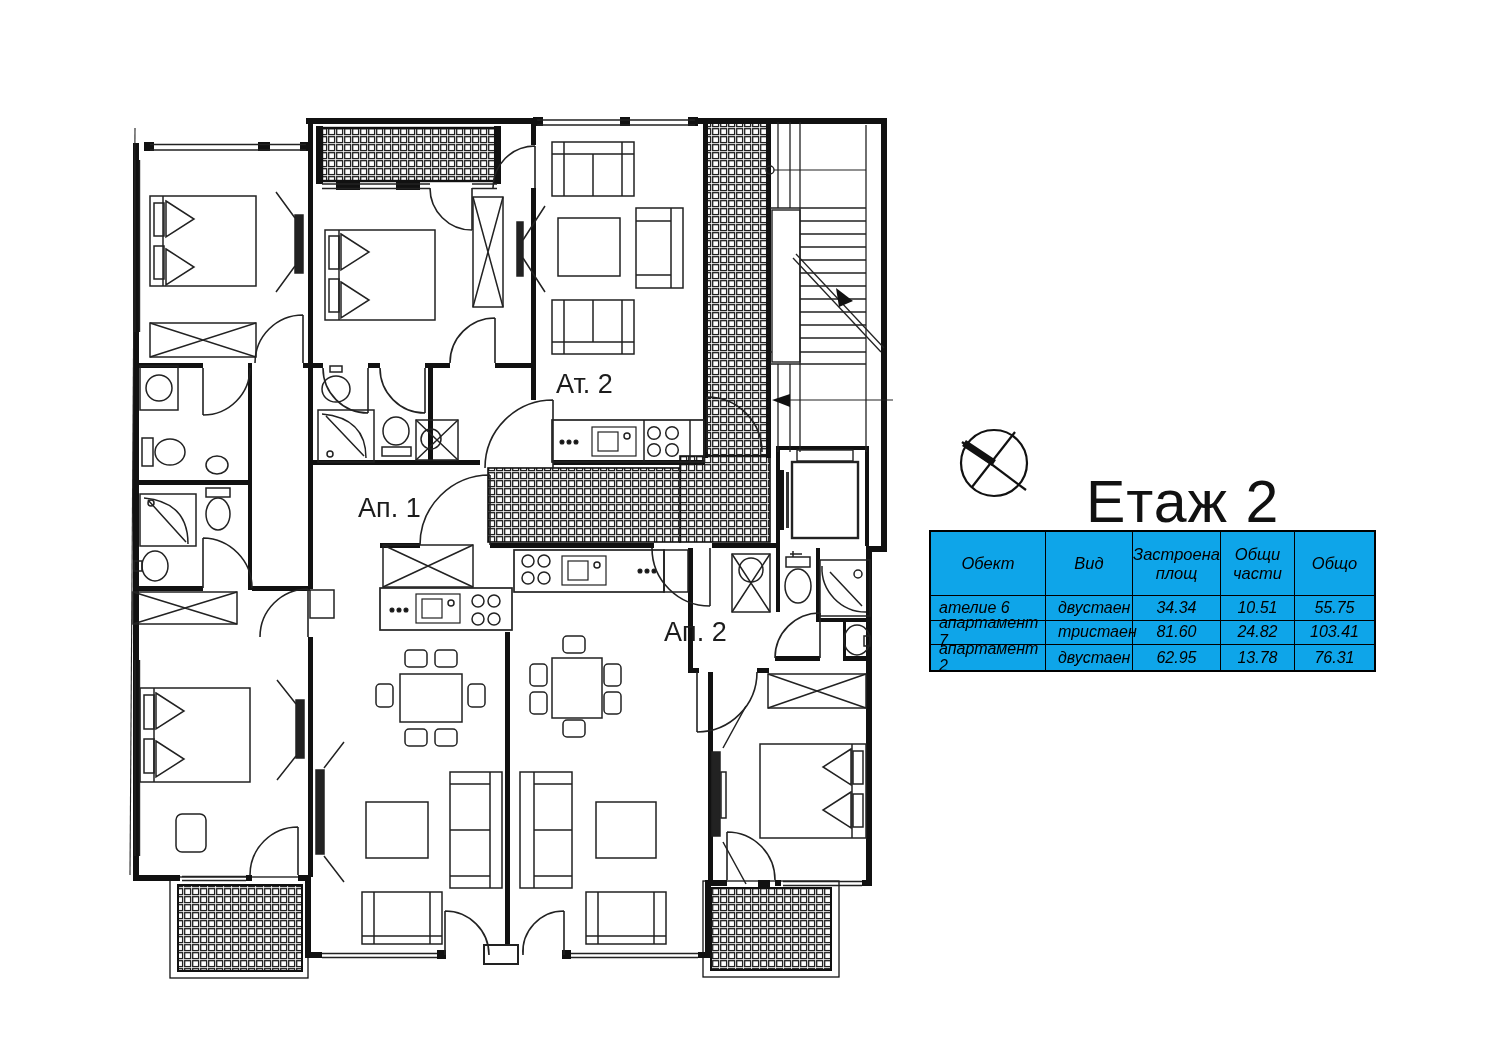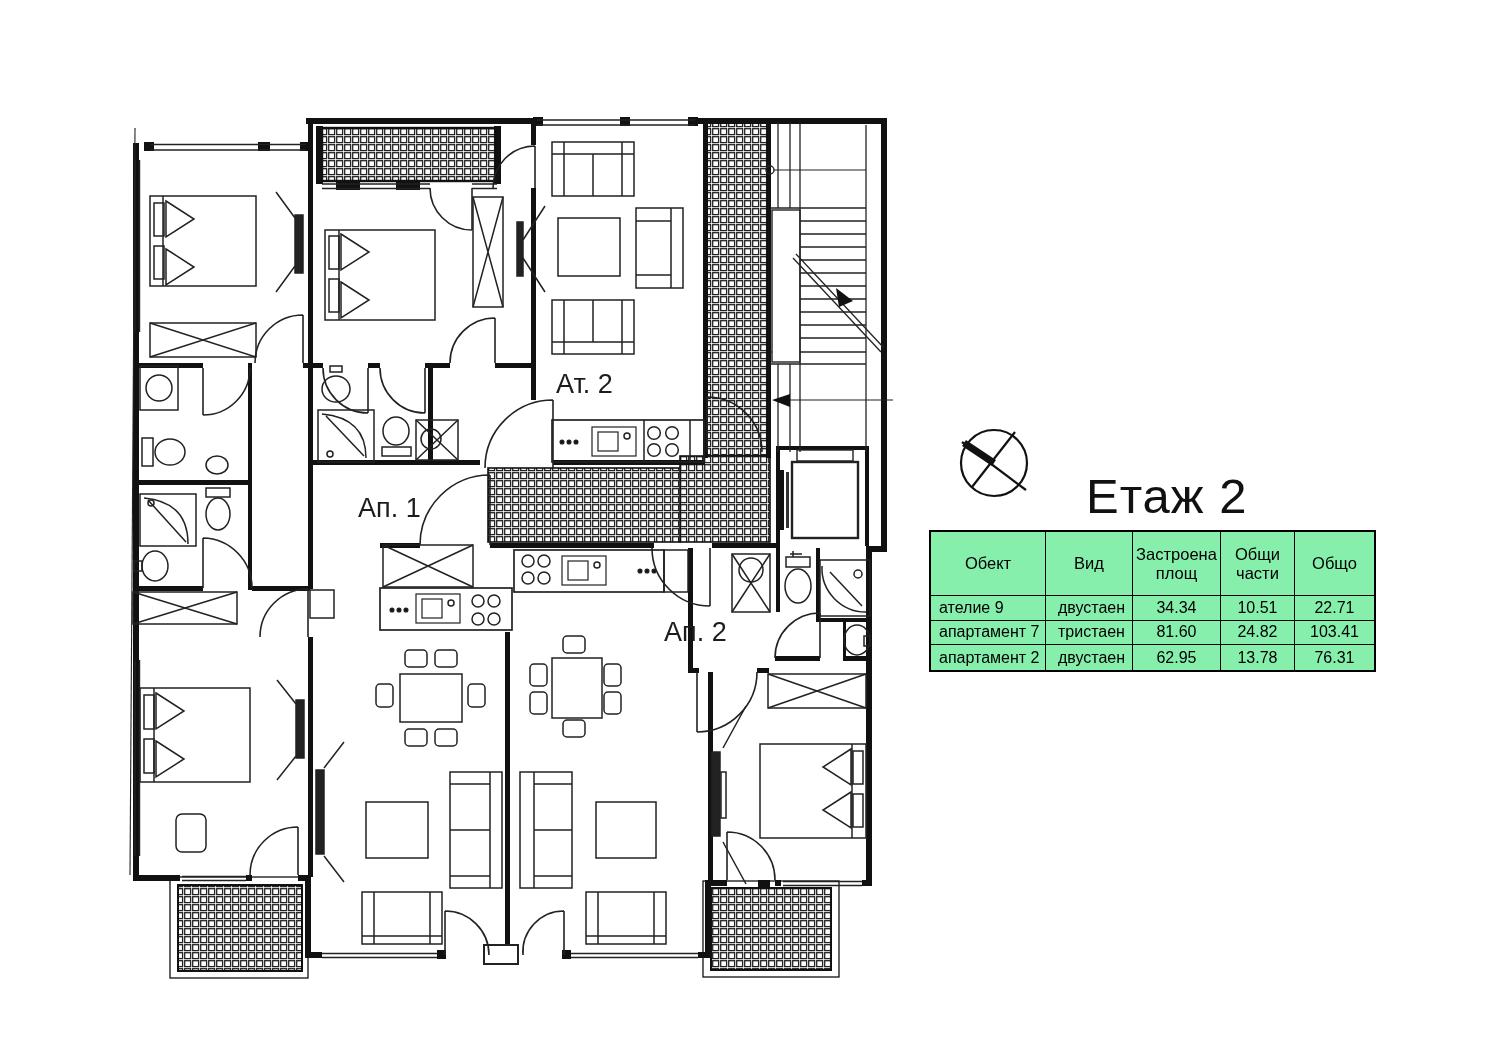--- a/index.html
+++ b/index.html
@@ -1,24 +1,24 @@
 <!DOCTYPE html>
 <html><head>
 <meta charset="utf-8">
 <style>
   html,body{margin:0;padding:0;background:#fff;}
   body{width:1500px;height:1060px;position:relative;font-family:"Liberation Sans","DejaVu Sans",sans-serif;color:#000;overflow:hidden;}
   .plan-svg{position:absolute;left:0;top:0;}
   .plan-svg text{font-family:"Liberation Sans","DejaVu Sans",sans-serif;font-size:27px;fill:#1c1c1c;}
   .north{position:absolute;left:952px;top:420px;width:86px;height:86px;}
-  .floor-title{position:absolute;left:1086px;top:468px;font-size:49px;color:#111;letter-spacing:1px;white-space:nowrap;}
+  .floor-title{position:absolute;left:1086px;top:468px;font-size:59px;color:#111;letter-spacing:1px;white-space:nowrap;}
   .sumtable{position:absolute;left:929px;top:530px;display:grid;
     grid-template-columns:115px 87px 88px 74px 79px;
     grid-template-rows:64px 24.6px 24.6px 24.6px;
-    border:2.2px solid #000;background:#86efac;font-size:16px;}
+    border:2.2px solid #000;background:#0ea5e9;font-size:16px;font-style:italic;}
   .sumtable .cell{border-right:1.5px solid #000;border-bottom:1.5px solid #000;
     display:flex;align-items:center;justify-content:center;text-align:center;
     padding:1px 4px;box-sizing:border-box;line-height:1.12;}
   .sumtable .cell.hd{font-size:16.5px;}
   .sumtable .cell.c5{border-right:none;}
   .sumtable .cell.lastrow{border-bottom:none;}
   .sumtable .cell.name{justify-content:flex-start;padding-left:8px;text-align:left;}
   .sumtable .cell.type{justify-content:flex-start;padding-left:12px;text-align:right;}
 </style>
 </head>
@@ -365,25 +365,25 @@
 
 <div class="floor-title">Етаж 2</div>
 
 <div class="sumtable">
   <div class="cell hd c1">Обект</div>
   <div class="cell hd c2">Вид</div>
   <div class="cell hd c3">Застроена площ</div>
   <div class="cell hd c4">Общи части</div>
   <div class="cell hd c5">Общо</div>
 
-  <div class="cell name">ателие 9</div>
+  <div class="cell name">ателие 6</div>
   <div class="cell type">двустаен</div>
   <div class="cell">34.34</div>
   <div class="cell">10.51</div>
-  <div class="cell c5">22.71</div>
+  <div class="cell c5">55.75</div>
 
   <div class="cell name">апартамент 7</div>
   <div class="cell type">тристаен</div>
   <div class="cell">81.60</div>
   <div class="cell">24.82</div>
   <div class="cell c5">103.41</div>
 
   <div class="cell name lastrow">апартамент 2</div>
   <div class="cell type lastrow">двустаен</div>
   <div class="cell lastrow">62.95</div>

